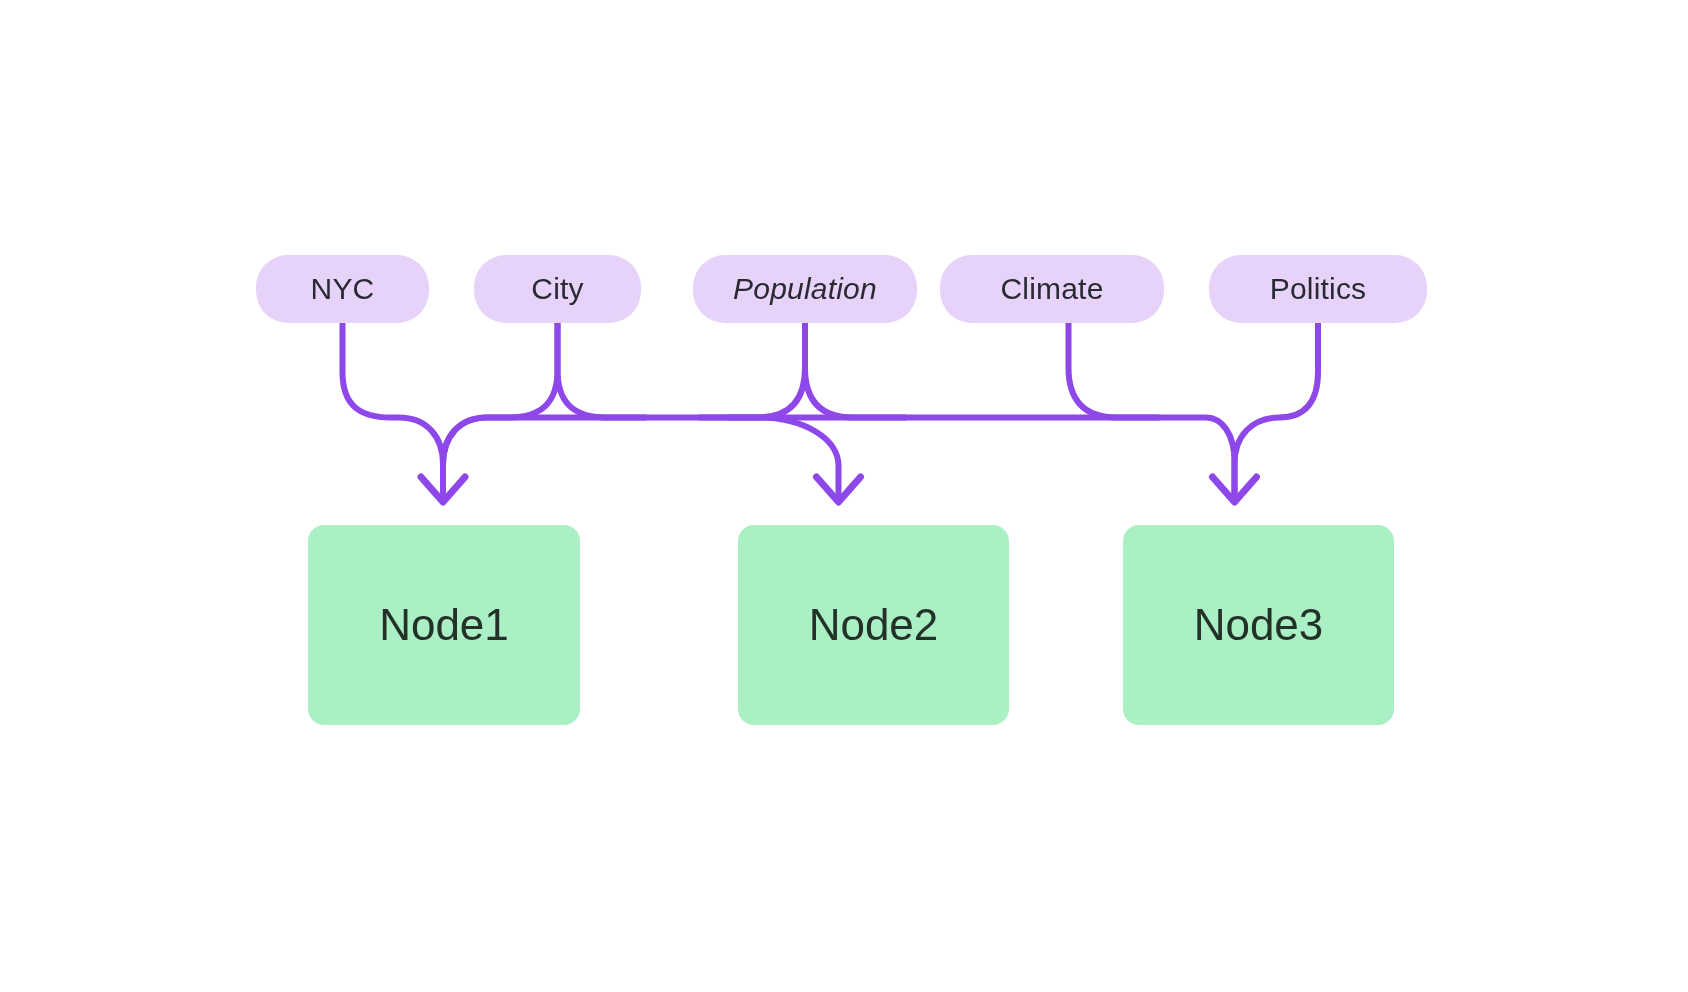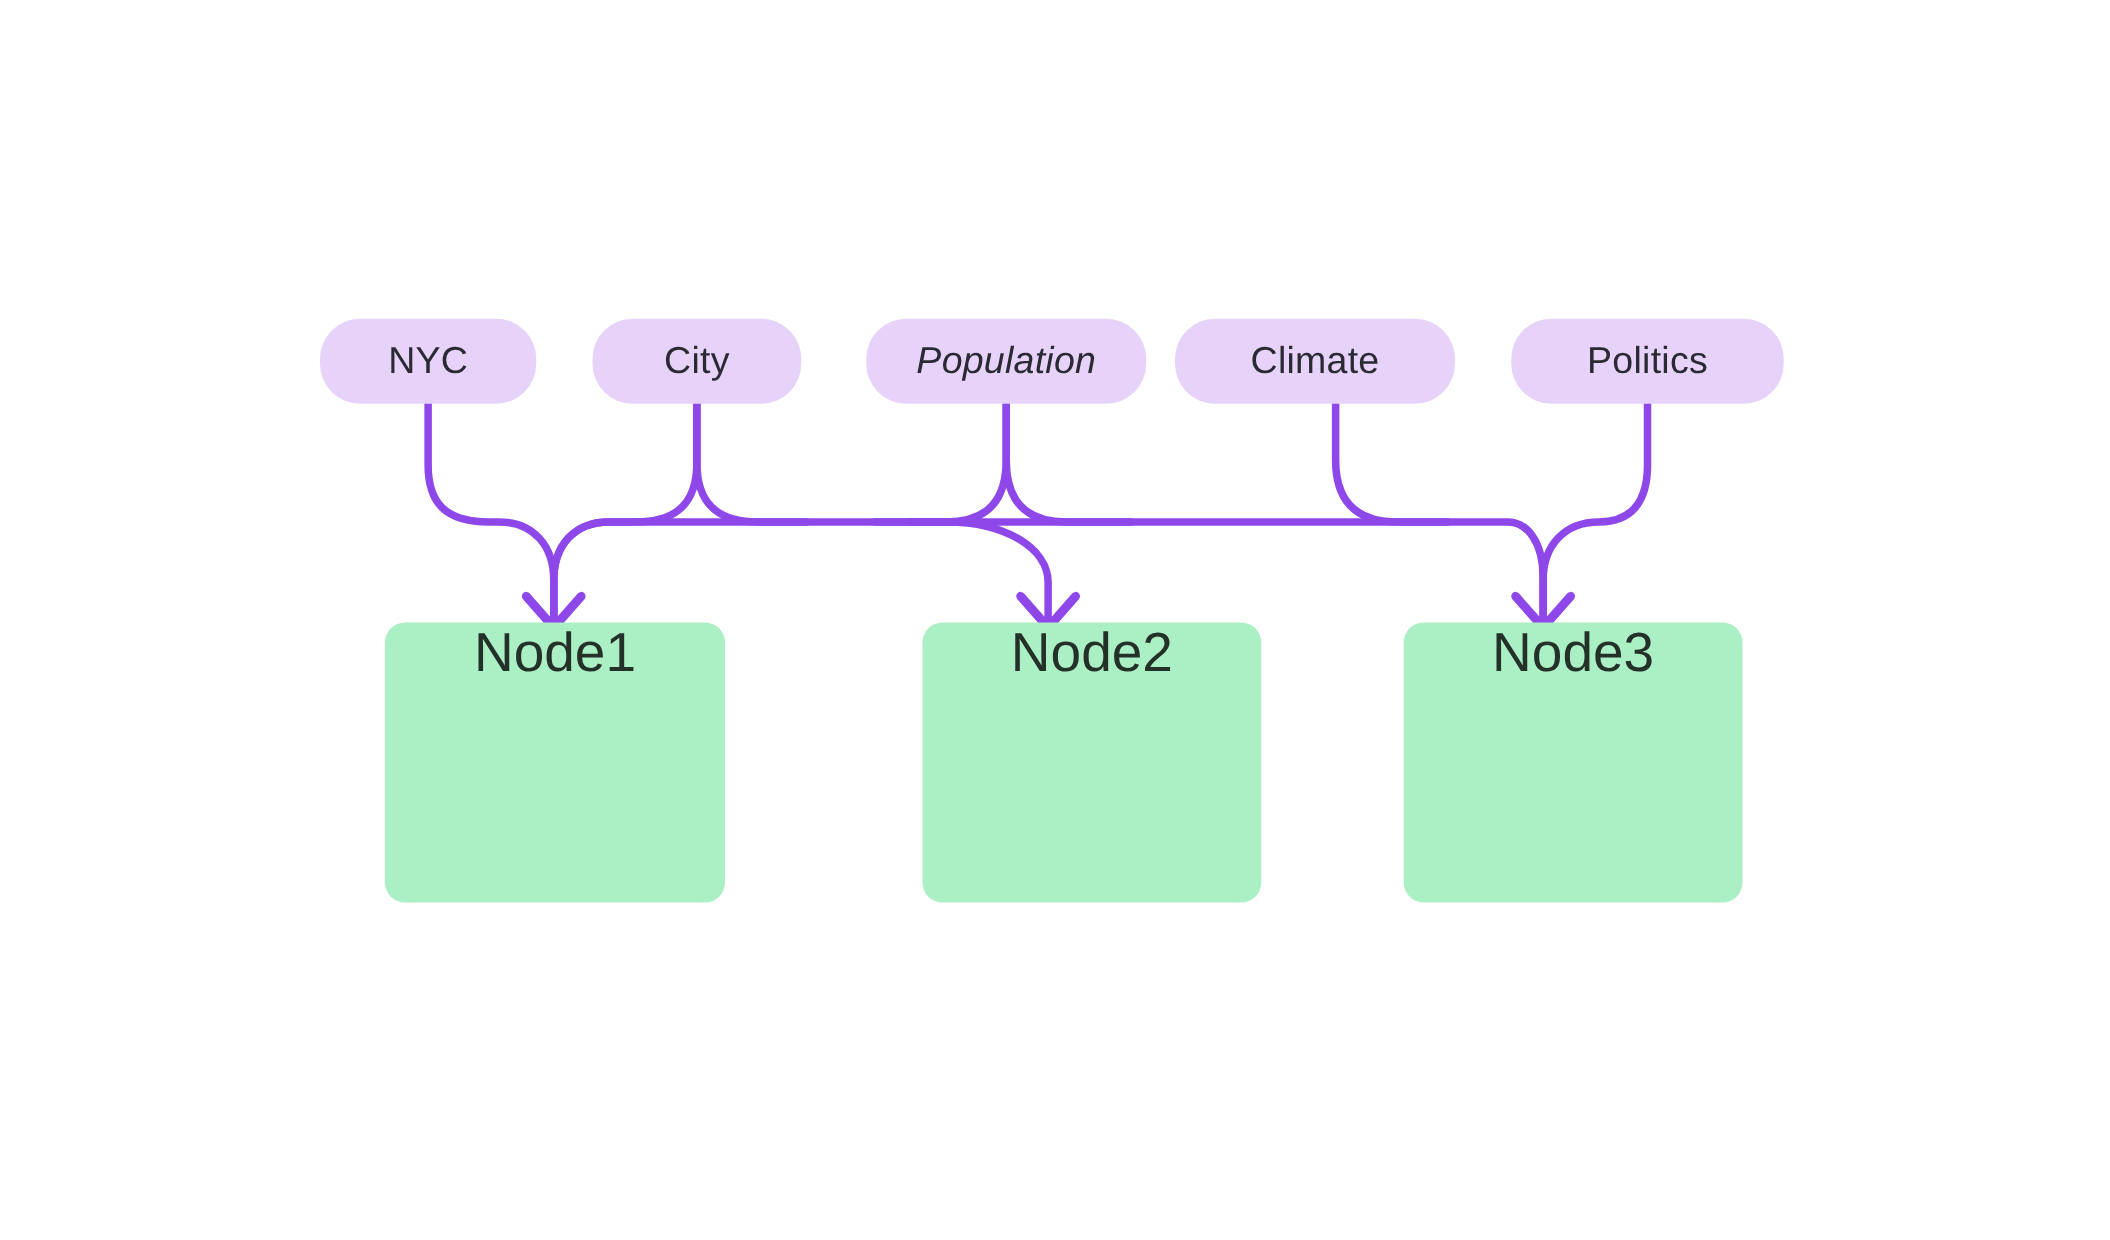--- a/index.html
+++ b/index.html
@@ -54,27 +54,27 @@
     letter-spacing: 0.2px;
   }
   .pill-nyc        { left: 256px;  width: 173px; }
   .pill-city       { left: 474px;  width: 167px; }
   .pill-population { left: 693px;  width: 224px; font-style: italic; }
   .pill-climate    { left: 940px;  width: 224px; }
   .pill-politics   { left: 1209px; width: 218px; }
 
   .node {
     position: absolute;
-    top: 498px;
-    height: 224px;
+    top: 525px;
+    height: 200px;
     border-radius: 16px;
     background: var(--node-bg, #ABF0C5);
     color: var(--node-text, #243129);
     display: flex;
-    align-items: flex-start;
+    align-items: center;
     justify-content: center;
     font-size: 44px;
   }
   .node-1 { left: 308px;  width: 272px; }
   .node-2 { left: 705px;  width: 271px; margin-left: 33px; }
   .node-3 { left: 1101px; width: 271px; margin-left: 22px; }
 </style>
 </head>
 <body>
 

